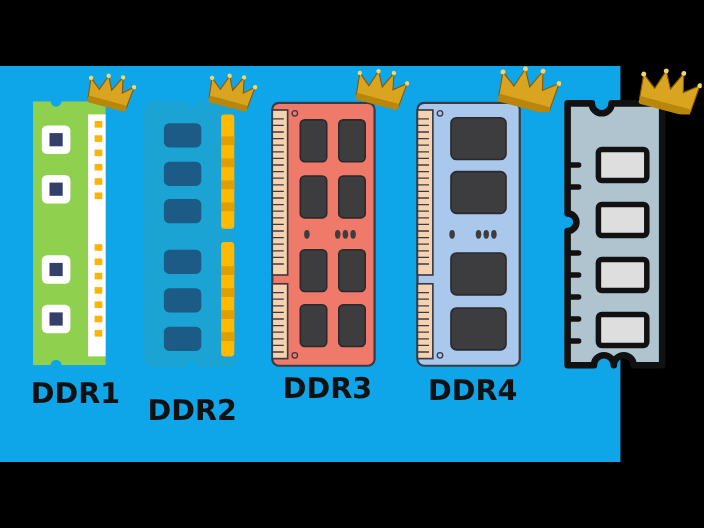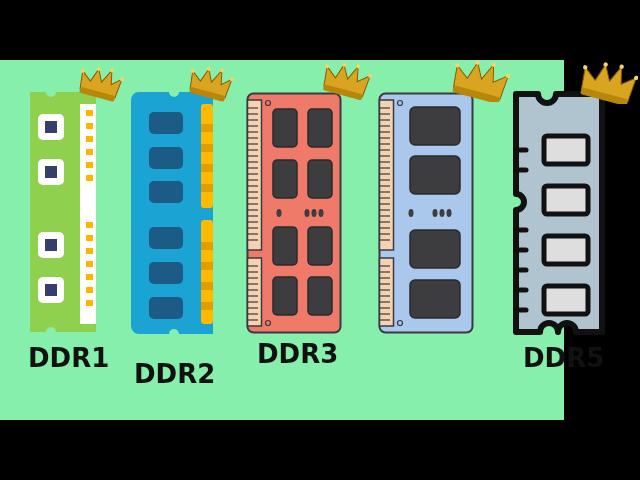--- a/index.html
+++ b/index.html
@@ -1,17 +1,17 @@
 <!DOCTYPE html>
 <html><head>
 <meta charset="utf-8">
 <style>
   html,body{margin:0;padding:0;}
   body{width:640px;height:480px;background:#000;position:relative;overflow:hidden;font-family:"DejaVu Sans",sans-serif;}
-  .stage{position:absolute;left:0;top:60px;width:564px;height:360px;background:#86efac;}
+  .stage{position:absolute;left:0;top:60px;width:564px;height:360px;background:#0ea5e9;}
   .module{position:absolute;}
   .label{position:absolute;font-family:"DejaVu Sans",sans-serif;font-weight:bold;font-size:26px;color:#111;letter-spacing:0px;}
   .crown{position:absolute;}
 </style>
 </head>
 <body>
 
 <div class="stage">
 
   <svg class="module" style="left:28px;top:32px;" width="70" height="240">
@@ -177,40 +177,40 @@
     </g>
     <g fill="#3d3d3f">
       <ellipse cx="33" cy="121" rx="2.5" ry="4"></ellipse>
         <ellipse cx="57" cy="121" rx="2.5" ry="4"></ellipse>
         <ellipse cx="64" cy="121" rx="2.5" ry="4"></ellipse>
         <ellipse cx="71" cy="121" rx="2.5" ry="4"></ellipse>
     </g>
     <circle cx="22" cy="11" r="2.5" fill="none" stroke="#3a3a44" stroke-width="1.2"></circle>
     <circle cx="22" cy="231" r="2.5" fill="none" stroke="#3a3a44" stroke-width="1.2"></circle>
   </svg>
+  <div class="label" style="left:389px;top:281px;">DDR4</div>
 
   <svg class="module" style="left:512px;top:30px;" width="94" height="246">
     <path d="M4 4 H26 a9 9 0 0 0 18 0 H68 a6 6 0 0 0 0 0 H90 V242 H64 a9 9 0 0 0 -18 0 H46 a9 9 0 0 0 -18 0 H4 V120 a8 8 0 0 0 0 -16 Z" fill="#b0c4d0" stroke="#111" stroke-width="6" stroke-linejoin="round"></path>
     <g stroke="#111" stroke-width="5" stroke-linecap="round">
       <line x1="4" y1="60" x2="14" y2="60"></line>
         <line x1="4" y1="80" x2="14" y2="80"></line>
       <line x1="4" y1="140" x2="14" y2="140"></line>
         <line x1="4" y1="160" x2="14" y2="160"></line>
         <line x1="4" y1="180" x2="14" y2="180"></line>
       <line x1="4" y1="200" x2="14" y2="200"></line>
         <line x1="4" y1="220" x2="14" y2="220"></line>
     </g>
     <g fill="#dedede" stroke="#111" stroke-width="5">
       <rect x="32" y="46" width="44" height="28" rx="3"></rect>
       <rect x="32" y="96" width="44" height="28" rx="3"></rect>
       <rect x="32" y="146" width="44" height="28" rx="3"></rect>
       <rect x="32" y="196" width="44" height="28" rx="3"></rect>
     </g>
   </svg>
-  <div class="label" style="left:523px;top:283px;">DDR5</div>
 
   <svg class="crown" style="left:78px;top:6px;" width="46" height="36">
     <g transform="rotate(15 23 18)">
       <path d="M4 28 L2 10 L12 18 L17 4 L23 16 L30 2 L33 16 L42 8 L40 28 Z" fill="#d9a520" stroke="#8a5a00" stroke-width="1"></path>
       <rect x="4" y="26" width="36" height="6" rx="2" fill="#b8860b"></rect>
       <circle cx="2" cy="10" r="2" fill="#f5d56a"></circle>
         <circle cx="17" cy="4" r="2" fill="#f5d56a"></circle>
         <circle cx="30" cy="2" r="2" fill="#f5d56a"></circle>
         <circle cx="42" cy="8" r="2" fill="#f5d56a"></circle>
     </g>

